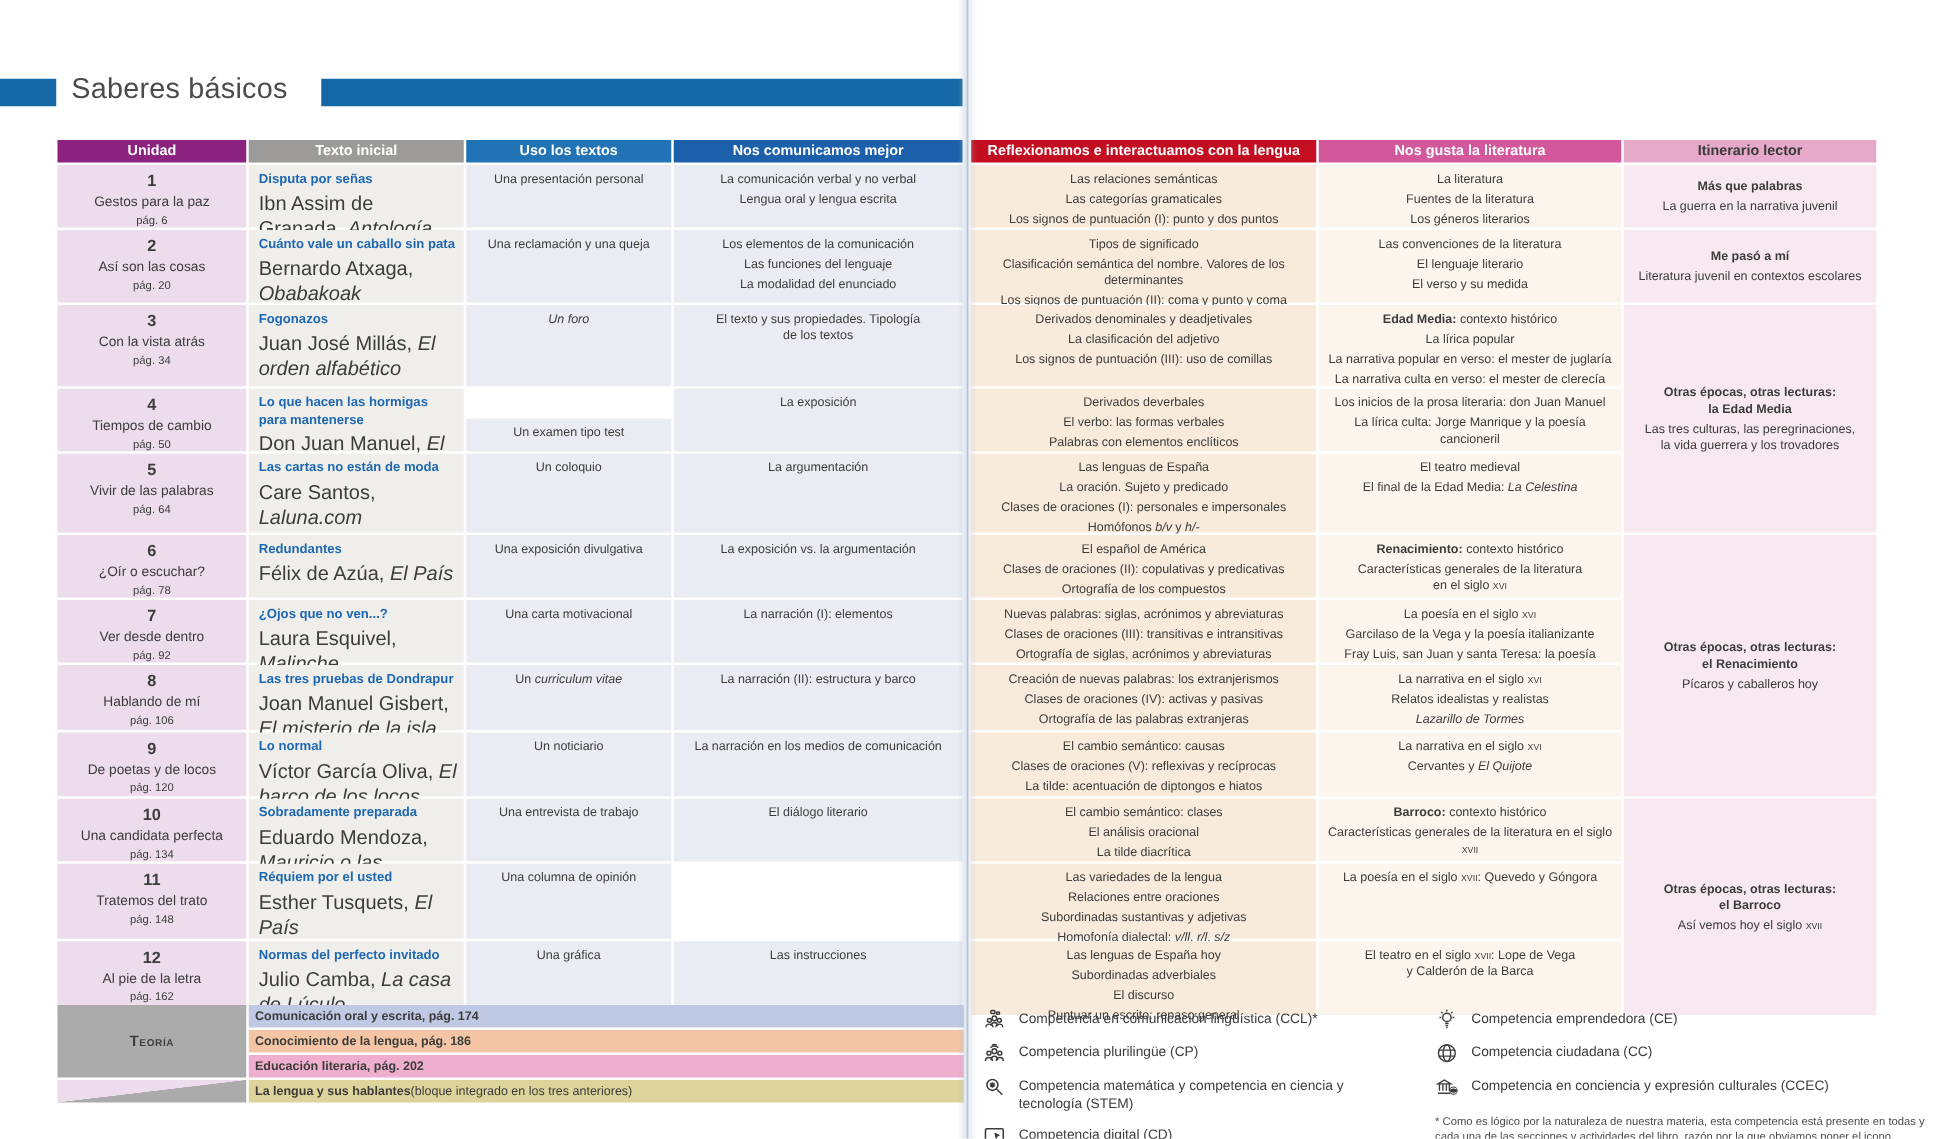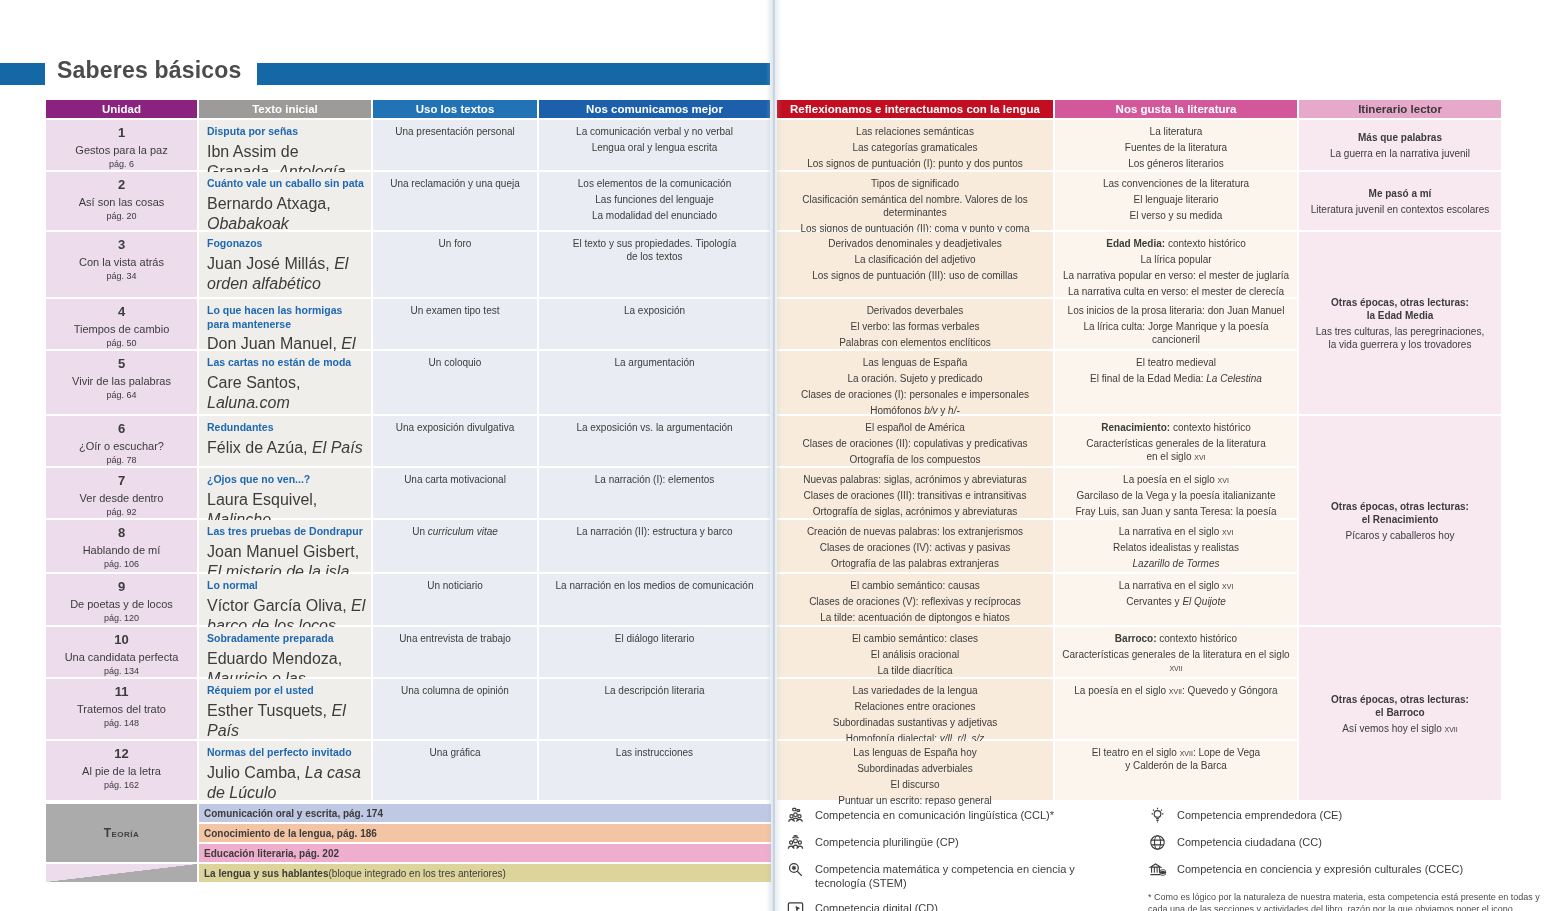--- a/index.html
+++ b/index.html
@@ -4,26 +4,26 @@
 <style>
   html,body{margin:0;padding:0;}
   body{
     width:1547px;height:911px;position:relative;background:#ffffff;
     font-family:"Liberation Sans", sans-serif;color:#3c3c3b;overflow:hidden;
   }
   .sc{font-variant:small-caps;}
   
   .title-block-left{position:absolute;left:0;top:63px;width:45px;height:22px;background:#1568a6;}
   .title-block-right{position:absolute;left:257px;top:63px;width:513px;height:22px;background:#1568a6;}
-  .page-title{position:absolute;left:57px;top:57px;font-size:23px;font-weight:bold;color:#4b4b4a;letter-spacing:.2px;}
+  .page-title{position:absolute;left:57px;top:57px;font-size:23px;font-weight:normal;color:#4b4b4a;letter-spacing:.2px;}
   
   .fold{position:absolute;left:766px;top:0;width:16px;height:911px;
     background:linear-gradient(to right,rgba(175,192,208,0) 0%,rgba(165,185,205,.35) 42%,rgba(125,150,175,.55) 50%,rgba(165,185,205,.25) 58%,rgba(175,192,208,0) 100%);}
   
-  .tbl{position:absolute;left:46px;top:100px;width:1455px;display:grid;
+  .tbl{position:absolute;left:46px;top:112px;width:1455px;display:grid;
     grid-template-columns:151px 172px 164px 231px 3px 276px 242px 202px;
     grid-template-rows:18px 50px 58px 65px 50px 63px 50px 50px 52px 51px 50px 60px 59px;
     gap:2px;}
   .hdr{display:flex;align-items:center;justify-content:center;font-weight:bold;font-size:11.5px;color:#fff;white-space:nowrap;}
   .h-unidad{background:#8b2280;}
   .h-texto{background:#9c9b99;}
   .h-uso{background:#2272b6;}
   .h-comunicamos{background:#1c60ac;}
   .h-reflexionamos{background:#c30d20;}
   .h-literatura{background:#d2589b;}
@@ -139,21 +139,21 @@
     </div>
     <div class="cell c-unidad" style="grid-area: 4 / 1;">
       <div class="u-num">3</div>
       <div class="u-title">Con la vista atrás</div>
       <div class="u-page">pág. 34</div>
     </div>
     <div class="cell c-texto" style="grid-area: 4 / 2; justify-content: space-between;">
       <div class="t-title">Fogonazos</div>
       <div class="t-author">Juan José Millás, <i>El orden alfabético</i></div>
     </div>
-    <div class="cell c-uso" style="grid-area: 4 / 3;">
+    <div class="cell c-uso" style="grid-area: 4 / 3; font-style: italic;">
       <div class="line">Un foro</div>
     </div>
     <div class="cell c-com" style="grid-area: 4 / 4;">
       <div class="line">El texto y sus propiedades. Tipología<br>de los textos</div>
     </div>
     <div class="cell c-ref" style="grid-area: 4 / 6;">
       <div class="line">Derivados denominales y deadjetivales</div>
       <div class="line">La clasificación del adjetivo</div>
       <div class="line">Los signos de puntuación (III): uso de comillas</div>
     </div>
@@ -169,21 +169,21 @@
     </div>
     <div class="cell c-unidad" style="grid-area: 5 / 1;">
       <div class="u-num">4</div>
       <div class="u-title">Tiempos de cambio</div>
       <div class="u-page">pág. 50</div>
     </div>
     <div class="cell c-texto" style="grid-area: 5 / 2;">
       <div class="t-title">Lo que hacen las hormigas para mantenerse</div>
       <div class="t-author">Don Juan Manuel, <i>El conde Lucanor</i></div>
     </div>
-    <div class="cell c-uso" style="grid-area: 5 / 3;">
+    <div class="cell c-uso" style="grid-area: 5 / 3; margin-top: 24px;">
       <div class="line">Un examen tipo test</div>
     </div>
     <div class="cell c-com" style="grid-area: 5 / 4;">
       <div class="line">La exposición</div>
     </div>
     <div class="cell c-ref" style="grid-area: 5 / 6;">
       <div class="line">Derivados deverbales</div>
       <div class="line">El verbo: las formas verbales</div>
       <div class="line">Palabras con elementos enclíticos</div>
     </div>
@@ -351,23 +351,20 @@
       <div class="u-num">11</div>
       <div class="u-title">Tratemos del trato</div>
       <div class="u-page">pág. 148</div>
     </div>
     <div class="cell c-texto" style="grid-area: 12 / 2;">
       <div class="t-title">Réquiem por el usted</div>
       <div class="t-author">Esther Tusquets, <i>El País</i></div>
     </div>
     <div class="cell c-uso" style="grid-area: 12 / 3;">
       <div class="line">Una columna de opinión</div>
-    </div>
-    <div class="cell c-com" style="grid-area: 12 / 4;">
-      <div class="line">La descripción literaria</div>
     </div>
     <div class="cell c-ref" style="grid-area: 12 / 6;">
       <div class="line">Las variedades de la lengua</div>
       <div class="line">Relaciones entre oraciones</div>
       <div class="line">Subordinadas sustantivas y adjetivas</div>
       <div class="line">Homofonía dialectal: <i>y/ll</i>, <i>r/l</i>, <i>s/z</i></div>
     </div>
     <div class="cell c-lit" style="grid-area: 12 / 7;">
       <div class="line">La poesía en el siglo <span class="sc">xvii</span>: Quevedo y Góngora</div>
     </div>

